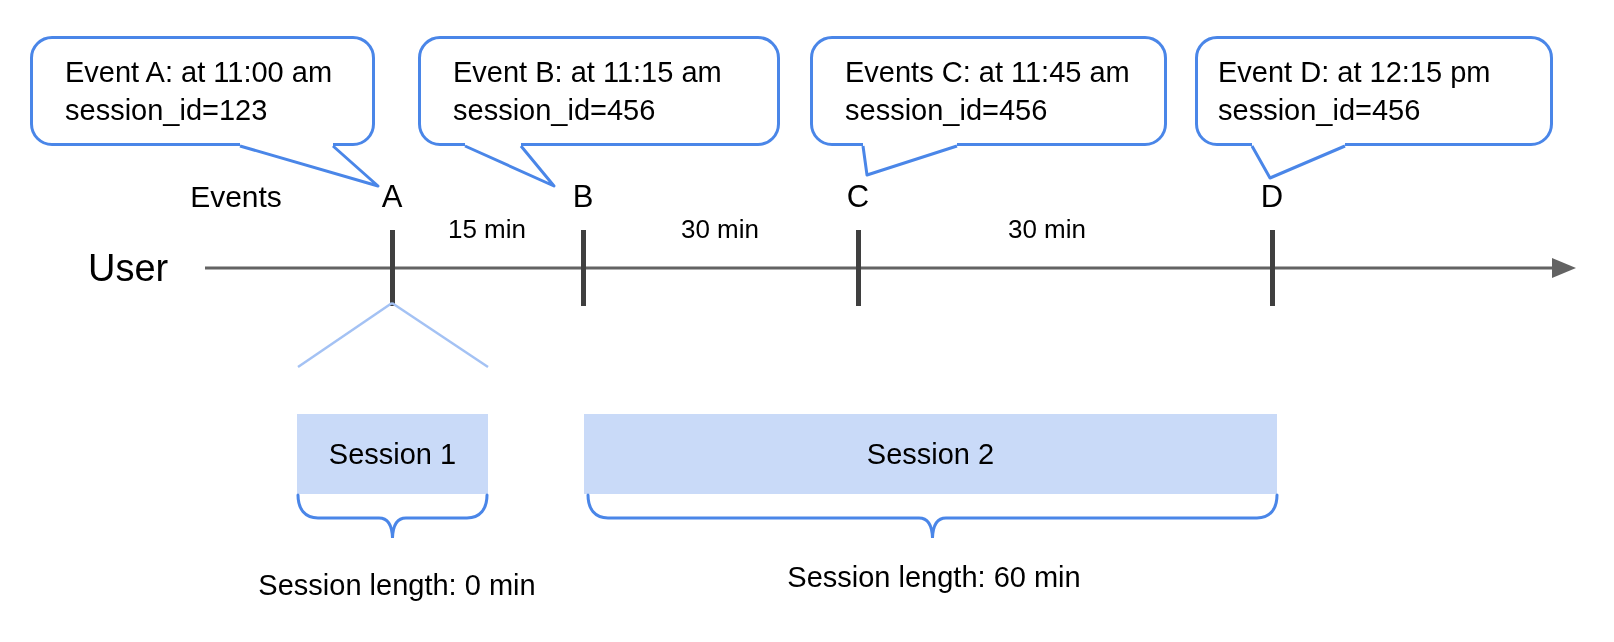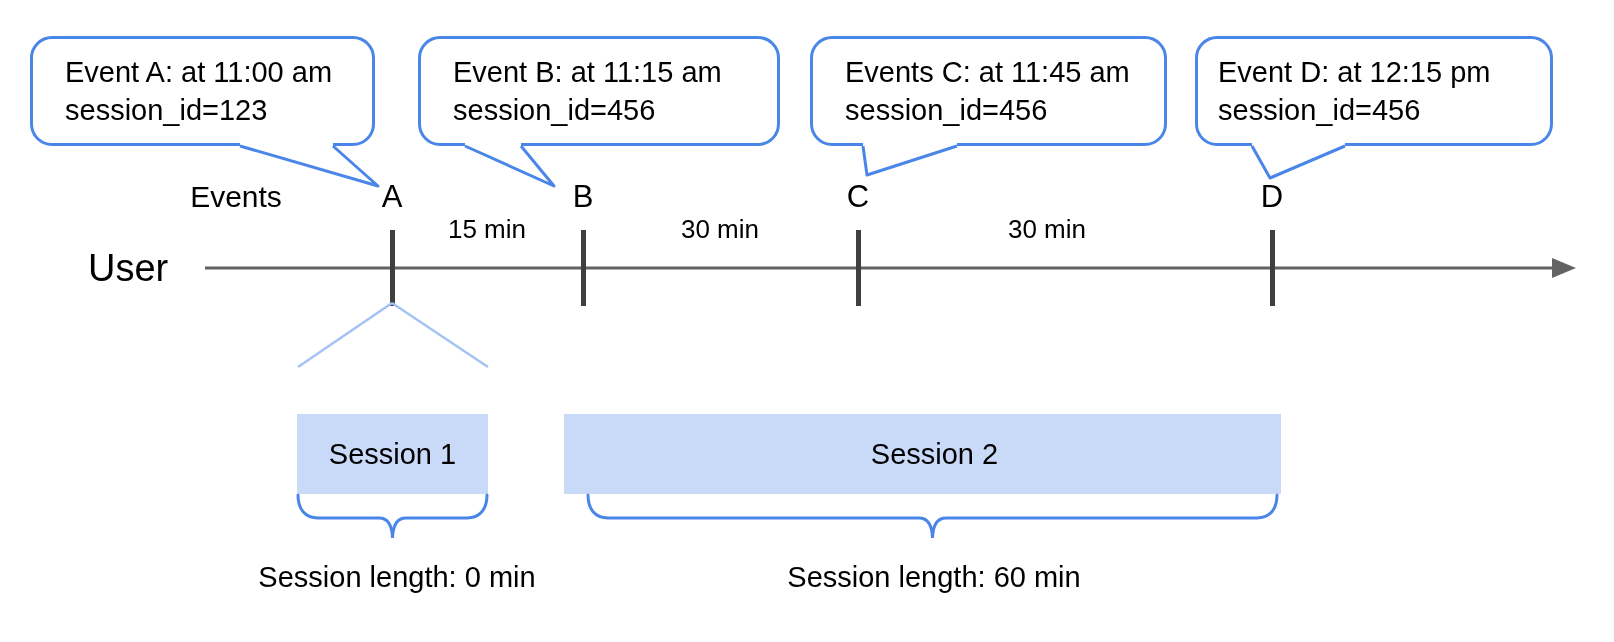--- a/index.html
+++ b/index.html
@@ -153,27 +153,27 @@
   <div class="tick" style="left:1270px;"></div>
 
   <svg class="funnel" style="left:288px; top:298px;" width="210" height="74">
     <line x1="104" y1="5" x2="10" y2="69" style="stroke:var(--funnel,#a4c2f4)" stroke-width="2.5"></line>
     <line x1="104" y1="5" x2="200" y2="69" style="stroke:var(--funnel,#a4c2f4)" stroke-width="2.5"></line>
   </svg>
 
   <div class="session-box" style="left:297px; width:191px;">
     <span>Session 1</span>
   </div>
-  <div class="session-box" style="left:564px; width:693px;padding-left:24px;">
+  <div class="session-box" style="left:584px; width:693px;">
     <span>Session 2</span>
   </div>
 
   <svg class="brace" style="left:296px; top:492px;" width="195" height="52">
     <path d="M 2 3 C 2 17, 9 26, 22 26 L 83 26 C 91 26, 96 31, 96.5 46 C 97 31, 102 26, 110 26 L 171 26 C 184 26, 191 17, 191 3" fill="none" style="stroke:var(--accent,#4a86e8)" stroke-width="3" stroke-linecap="round"></path>
   </svg>
   <svg class="brace" style="left:586px; top:492px;" width="695" height="52">
     <path d="M 2 3 C 2 17, 9 26, 22 26 L 333 26 C 341 26, 346 31, 346.5 46 C 347 31, 352 26, 360 26 L 671 26 C 684 26, 691 17, 691 3" fill="none" style="stroke:var(--accent,#4a86e8)" stroke-width="3" stroke-linecap="round"></path>
   </svg>
 
-  <div class="length-label" style="left:187px;">Session length: 0 min</div>
+  <div class="length-label" style="left:187px;margin-top:8px;">Session length: 0 min</div>
   <div class="length-label" style="left:724px;">Session length: 60 min</div>
 
 </div>
 
 </body></html>

